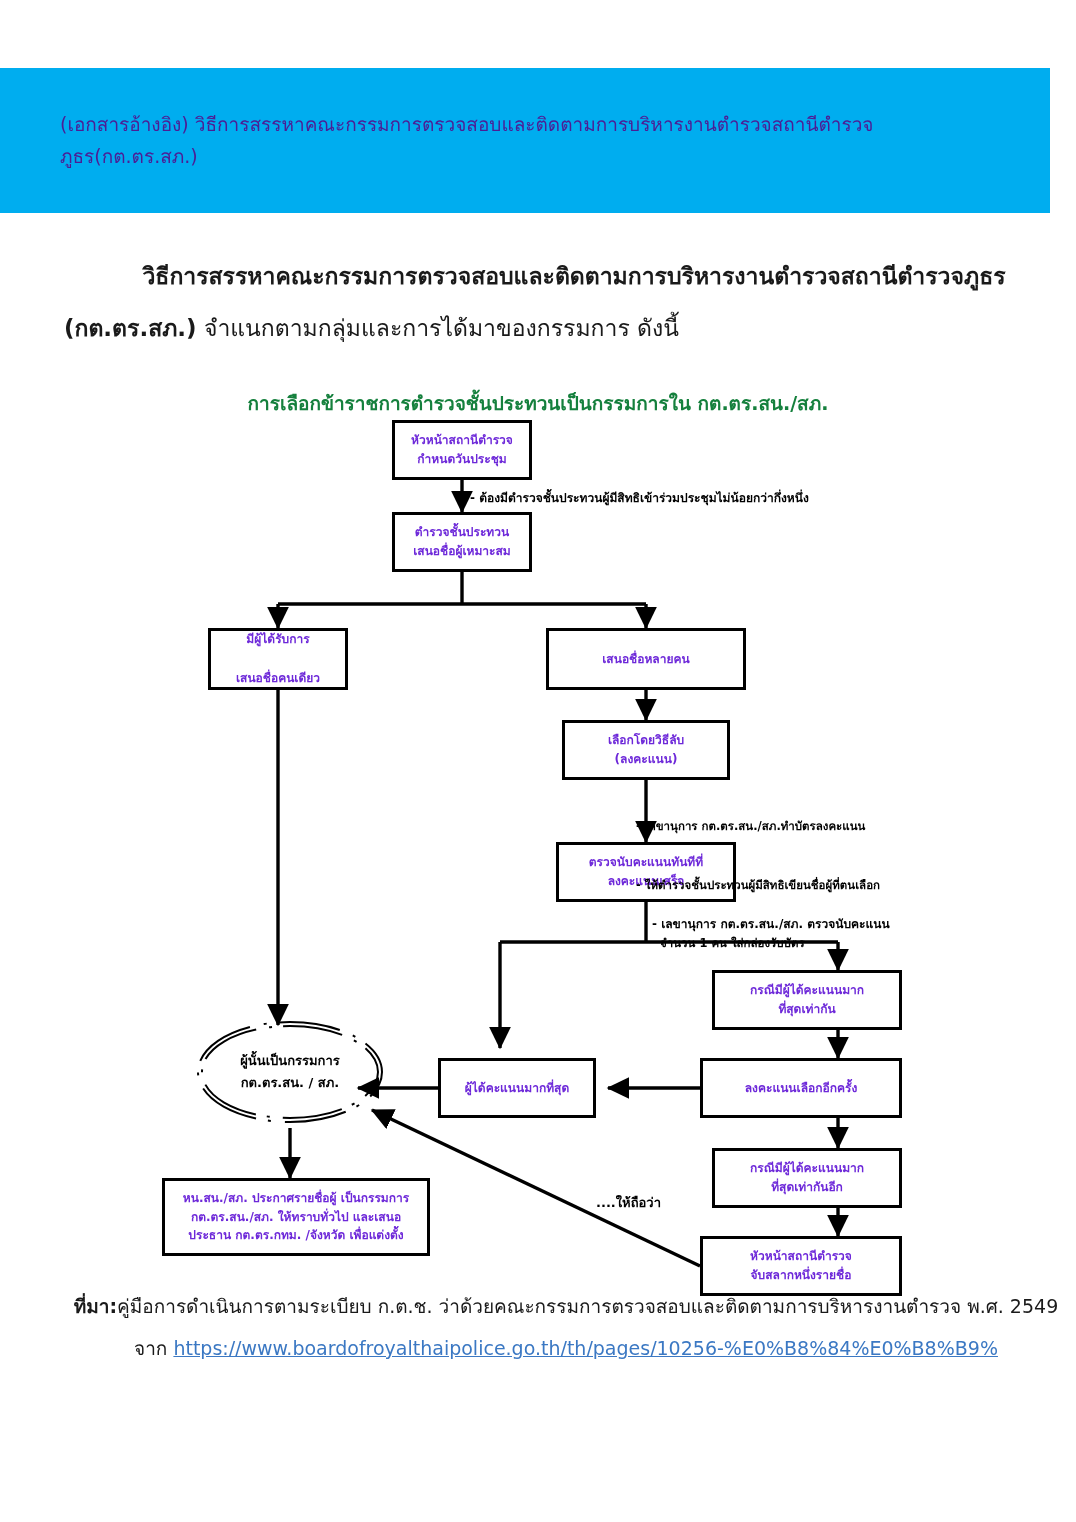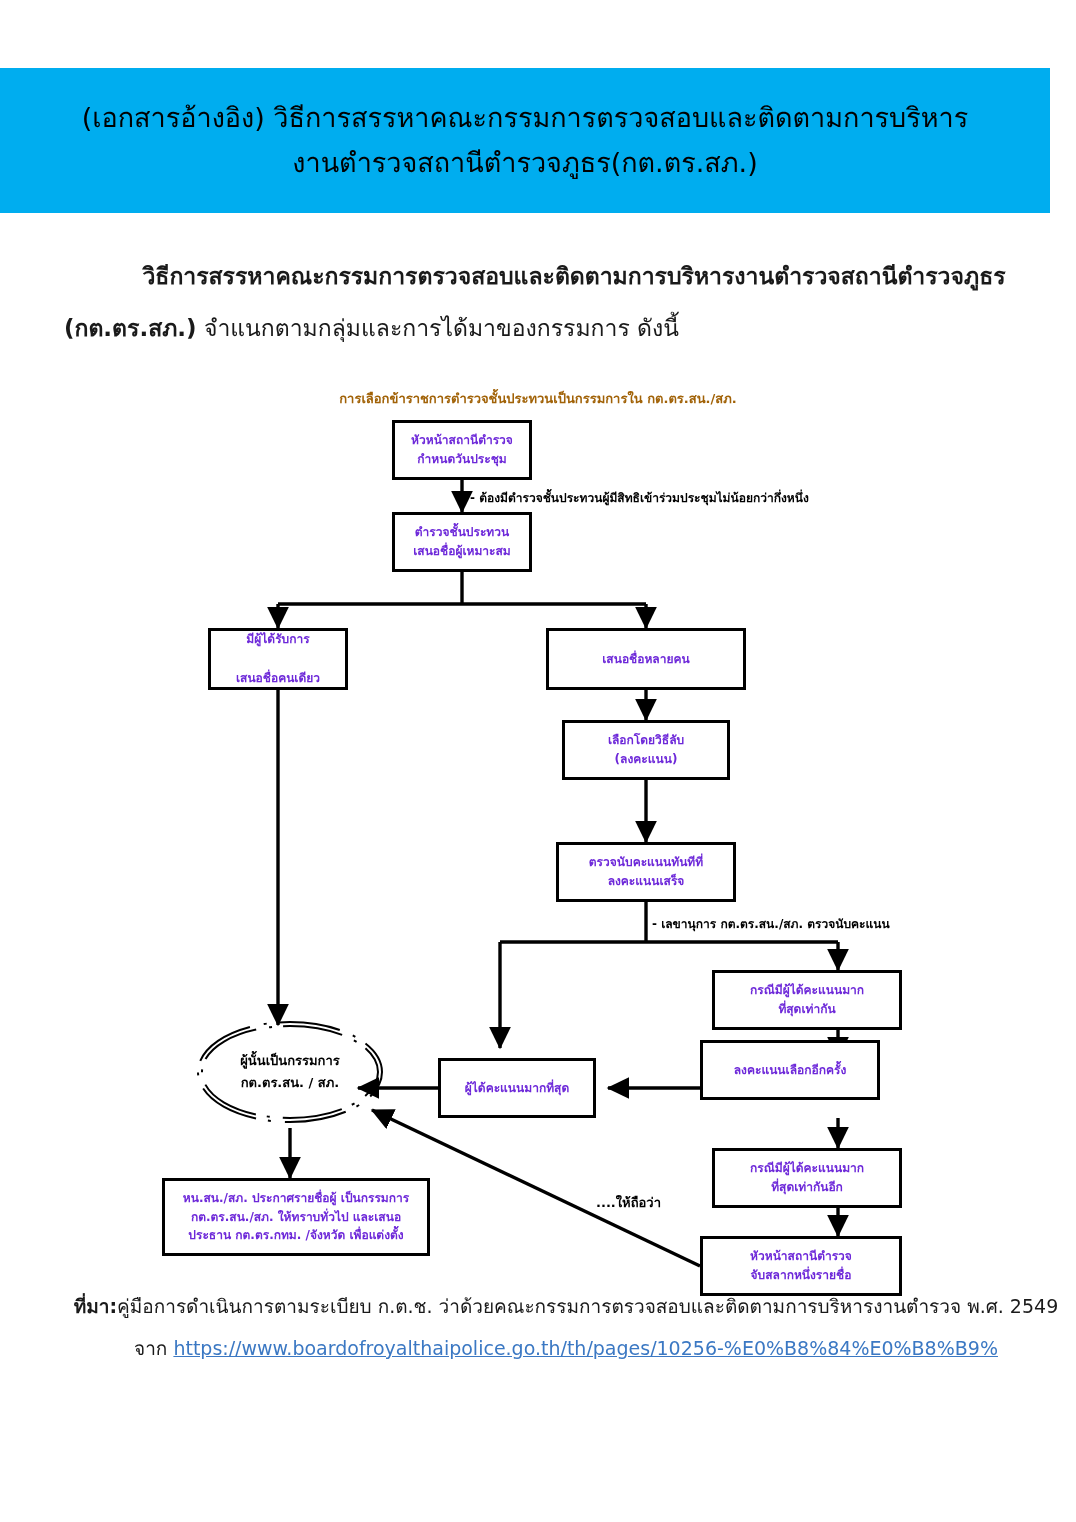--- a/index.html
+++ b/index.html
@@ -13,24 +13,23 @@
   }
   .page{position:absolute;inset:0;}
 
   
   .header-band{
     position:absolute;left:0;top:68px;width:1050px;height:145px;
     background:#00ADEF;
     display:flex;align-items:center;justify-content:center;
   }
   .header-title{
-    color:#000000;
-    font-size:27px;
+    color:#4c1d95;
+    font-size:19px;
     line-height:1.65;
-    text-align:center;
     width:930px;
     font-weight:400;
   }
 
   
   .intro{
     position:absolute;left:64px;top:256px;width:990px;
     font-size:23px;line-height:1.75;color:#1a1a1a;
   }
   .intro .l1{display:block;text-align:center;font-weight:bold;padding-left:30px;}
@@ -38,21 +37,21 @@
   .intro .b{font-weight:bold;}
 
   
   .chart{
     position:absolute;left:0;top:380px;width:1076px;height:900px;
   }
   .chart svg{position:absolute;left:0;top:0;}
 
   .chart-title{
     position:absolute;left:0;top:8px;width:1076px;text-align:center;
-    font-size:13px;font-weight:bold;color:#a16207;
+    font-size:19px;font-weight:bold;color:#15803d;
   }
 
   
   .nd{
     position:absolute;
     border:3px solid #000;
     background:#fff;
     display:flex;flex-direction:column;
     align-items:center;justify-content:center;
     text-align:center;
@@ -191,21 +190,21 @@
     <div class="nd" style="left:556px;top:462px;width:180px;height:60px;">
       <span>ตรวจนับคะแนนทันทีที่</span>
       <span>ลงคะแนนเสร็จ</span>
     </div>
 
     <div class="nd" style="left:712px;top:590px;width:190px;height:60px;">
       <span>กรณีมีผู้ได้คะแนนมาก</span>
       <span>ที่สุดเท่ากัน</span>
     </div>
 
-    <div class="nd" style="left:700px;top:660px;width:180px;height:60px;">
+    <div class="nd" style="left:700px;top:678px;width:202px;height:60px;">
       <span>ลงคะแนนเลือกอีกครั้ง</span>
     </div>
 
     <div class="nd" style="left:712px;top:768px;width:190px;height:60px;">
       <span>กรณีมีผู้ได้คะแนนมาก</span>
       <span>ที่สุดเท่ากันอีก</span>
     </div>
 
     <div class="nd" style="left:700px;top:856px;width:202px;height:60px;">
       <span>หัวหน้าสถานีตำรวจ</span>
@@ -222,20 +221,25 @@
     </div>
 
     <div class="nd" style="left:162px;top:798px;width:268px;height:78px;">
       <span>หน.สน./สภ. ประกาศรายชื่อผู้ เป็นกรรมการ</span>
       <span>กต.ตร.สน./สภ. ให้ทราบทั่วไป และเสนอ</span>
       <span>ประธาน  กต.ตร.กทม. /จังหวัด เพื่อแต่งตั้ง</span>
     </div>
 
     <div class="note-plain" style="left:470px;top:108px;">- ต้องมีตำรวจชั้นประทวนผู้มีสิทธิเข้าร่วมประชุมไม่น้อยกว่ากึ่งหนึ่ง</div>
 
+    <div class="note" style="left:636px;top:398px;">
+      <span style="display:block;">- เลขานุการ กต.ตร.สน./สภ.ทำบัตรลงคะแนน</span>
+      <span style="display:block;">- ให้ตำรวจชั้นประทวนผู้มีสิทธิเขียนชื่อผู้ที่ตนเลือก</span>
+      <span style="display:block;">      จำนวน 1 คน ใส่กล่องรับบัตร</span>
+    </div>
 
     <div class="note-plain" style="left:652px;top:534px;">- เลขานุการ กต.ตร.สน./สภ. ตรวจนับคะแนน</div>
 
     <div class="note-plain" style="left:596px;top:812px;font-size:13px;">....ให้ถือว่า</div>
 
   </div>
 
   <div class="footer">
     <span class="src"><span class="lbl">ที่มา:</span><span>คู่มือการดำเนินการตามระเบียบ ก.ต.ช. ว่าด้วยคณะกรรมการตรวจสอบและติดตามการบริหารงานตำรวจ พ.ศ. 2549</span></span>
     <span class="from"><span>จาก </span><a class="link" href="#">https://www.boardofroyalthaipolice.go.th/th/pages/10256-%E0%B8%84%E0%B8%B9%</a></span>

